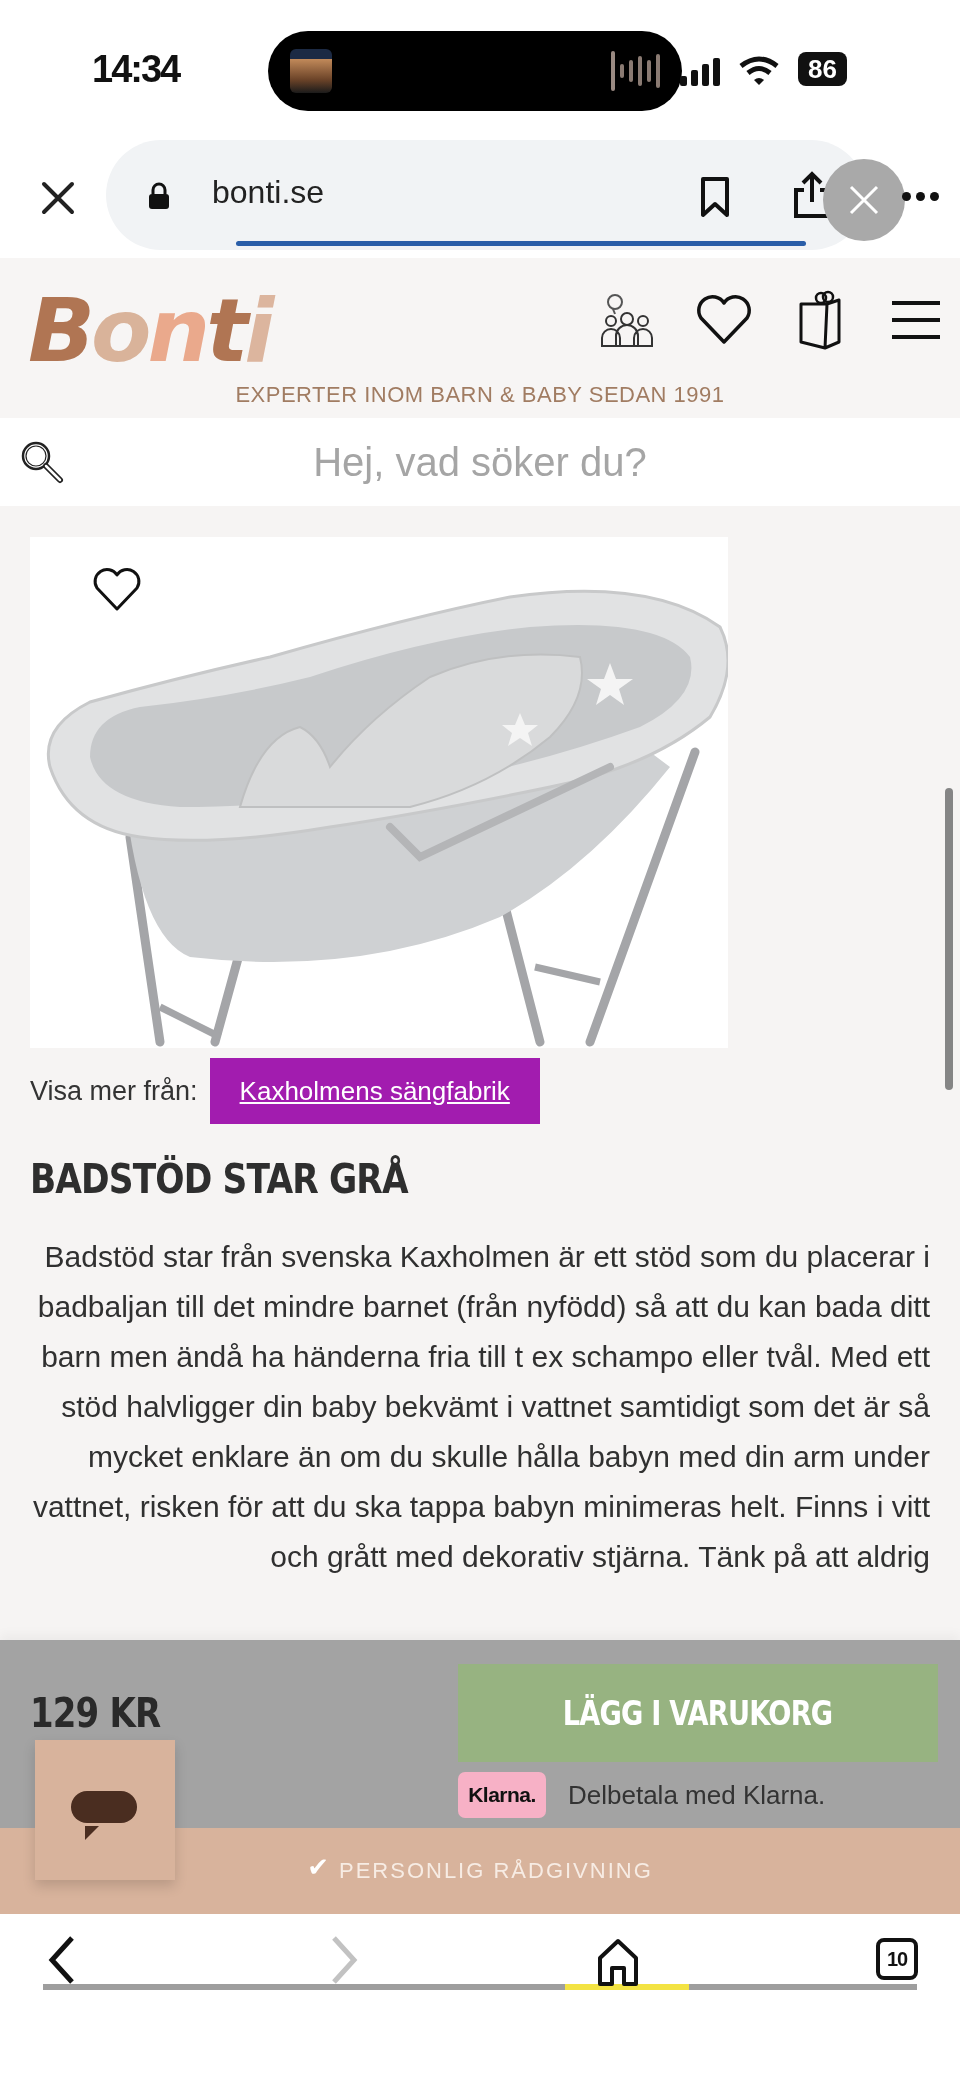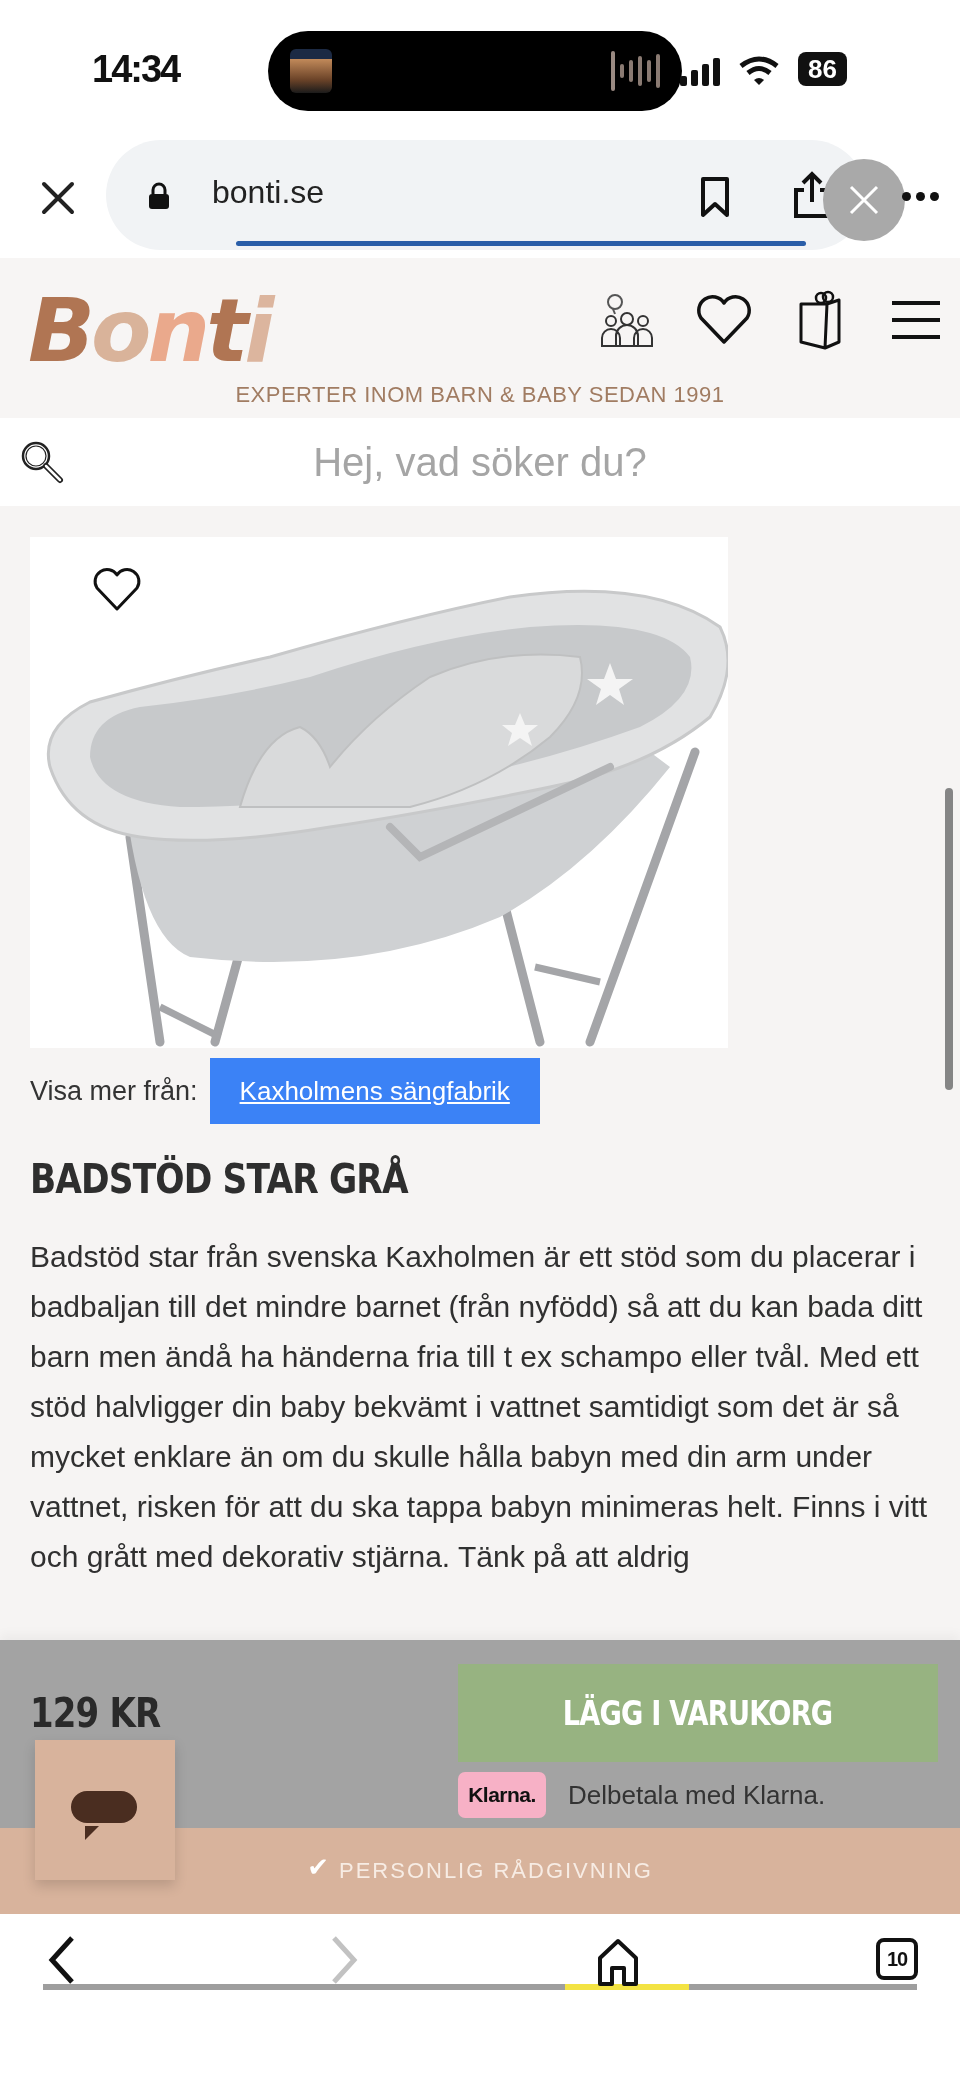--- a/index.html
+++ b/index.html
@@ -40,29 +40,29 @@
     .hdr-icons .ic { width: 60px; height: 64px; display: flex; align-items: center; justify-content: center; }
     .tagline { position: absolute; top: 124px; left: 0; width: 960px; text-align: center; font-size: 22px; color: #a17c62; letter-spacing: 0.5px; }
 
     
     .search { position: absolute; top: 418px; left: 0; width: 960px; height: 88px; background: #fff; box-shadow: 0 4px 6px rgba(0,0,0,0.04); }
     .search-icon { position: absolute; left: 18px; top: 20px; width: 48px; height: 48px; }
     .search-input { position: absolute; left: 80px; top: 16px; width: 800px; height: 56px; border: none; outline: none; background: transparent; text-align: center; font-size: 40px; color: #999; font-family: "Liberation Sans", sans-serif; }
     .search-input::placeholder { color: #a5a5a5; }
 
     
-    .main { position: absolute; top: 506px; left: 0; width: 960px; height: 1134px; background: #f6f4f3; overflow: hidden; }
+    .main { position: absolute; top: 506px; left: 0; width: 960px; height: 1134px; background: #f6f4f3; overflow: hidden; text-align: right; }
     .scrollbar { position: absolute; left: 945px; top: 282px; width: 8px; height: 302px; background: #858585; border-radius: 4px; z-index: 5; }
     .product-img { position: absolute; left: 30px; top: 31px; width: 698px; height: 511px; background: #fff; overflow: hidden; }
     .fav-btn { position: absolute; left: 62px; top: 30px; width: 50px; height: 46px; }
     .tub-svg { position: absolute; left: 0; top: 0; }
 
     .brand-row { position: absolute; left: 30px; top: 552px; height: 66px; display: flex; align-items: center; }
     .brand-label { font-size: 27px; color: #333; margin-right: 12px; }
-    .brand-link { background: #3b82f6; color: #fff; font-size: 26px; text-decoration: underline; padding: 0 30px; height: 66px; line-height: 66px; display: inline-block; }
+    .brand-link { background: #a21caf; color: #fff; font-size: 26px; text-decoration: underline; padding: 0 30px; height: 66px; line-height: 66px; display: inline-block; }
 
     .title { position: absolute; left: 30px; top: 650px; font-family: "DejaVu Sans", sans-serif; font-weight: 700; font-size: 40px; letter-spacing: -1px; color: #2e2e2e; transform: scaleX(0.86); transform-origin: left; }
     .desc { position: absolute; left: 30px; top: 726px; width: 900px; font-size: 30px; line-height: 50px; color: #303030; }
 
     
     .buybar { position: absolute; top: 1640px; left: 0; width: 960px; height: 188px; background: #a3a3a3; box-shadow: 0 -6px 10px rgba(0,0,0,0.04); }
     .price { position: absolute; left: 30px; top: 50px; font-family: "DejaVu Sans", sans-serif; font-weight: 700; font-size: 40px; color: #2a2a2a; transform: scaleX(0.85); transform-origin: left; letter-spacing: -1px; }
     .add-btn { position: absolute; left: 458px; top: 24px; width: 480px; height: 98px; background: #97b381; border: none; color: #fff; font-family: "DejaVu Sans", sans-serif; font-weight: 700; font-size: 34px; letter-spacing: -1px; }
     .add-btn span { display: inline-block; transform: scaleX(0.8); }
     .klarna-row { position: absolute; left: 458px; top: 132px; display: flex; align-items: center; }

